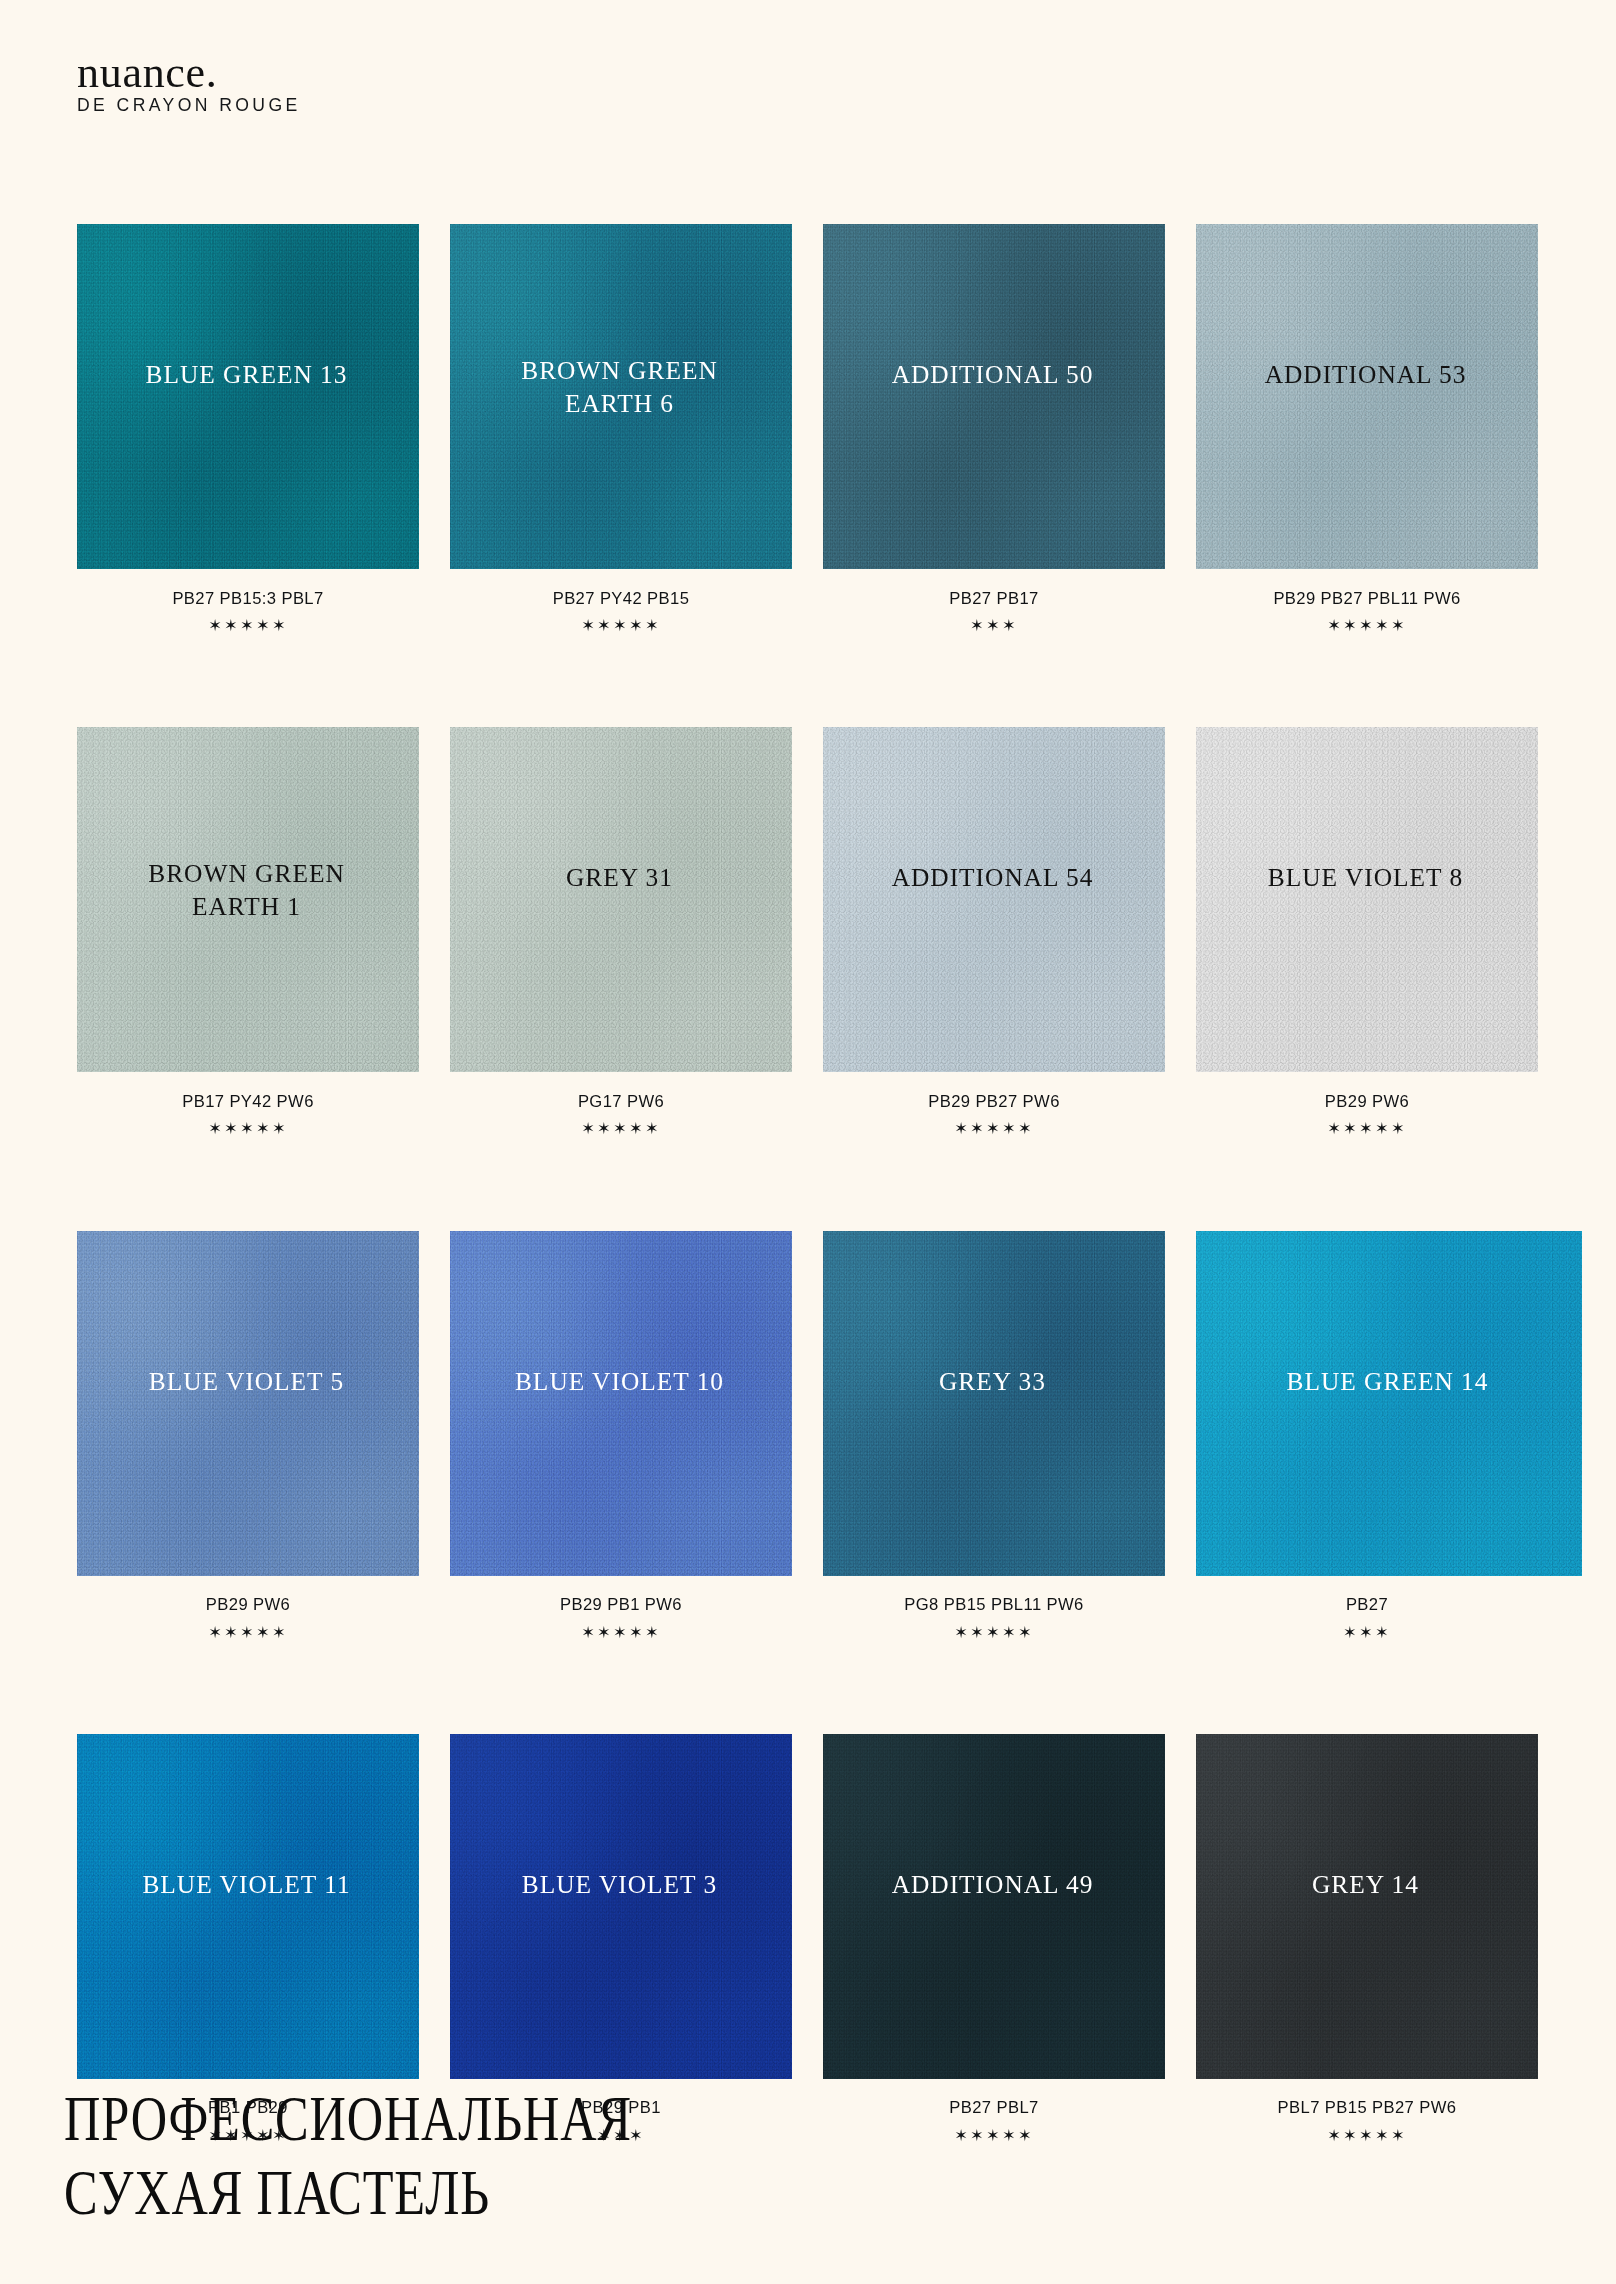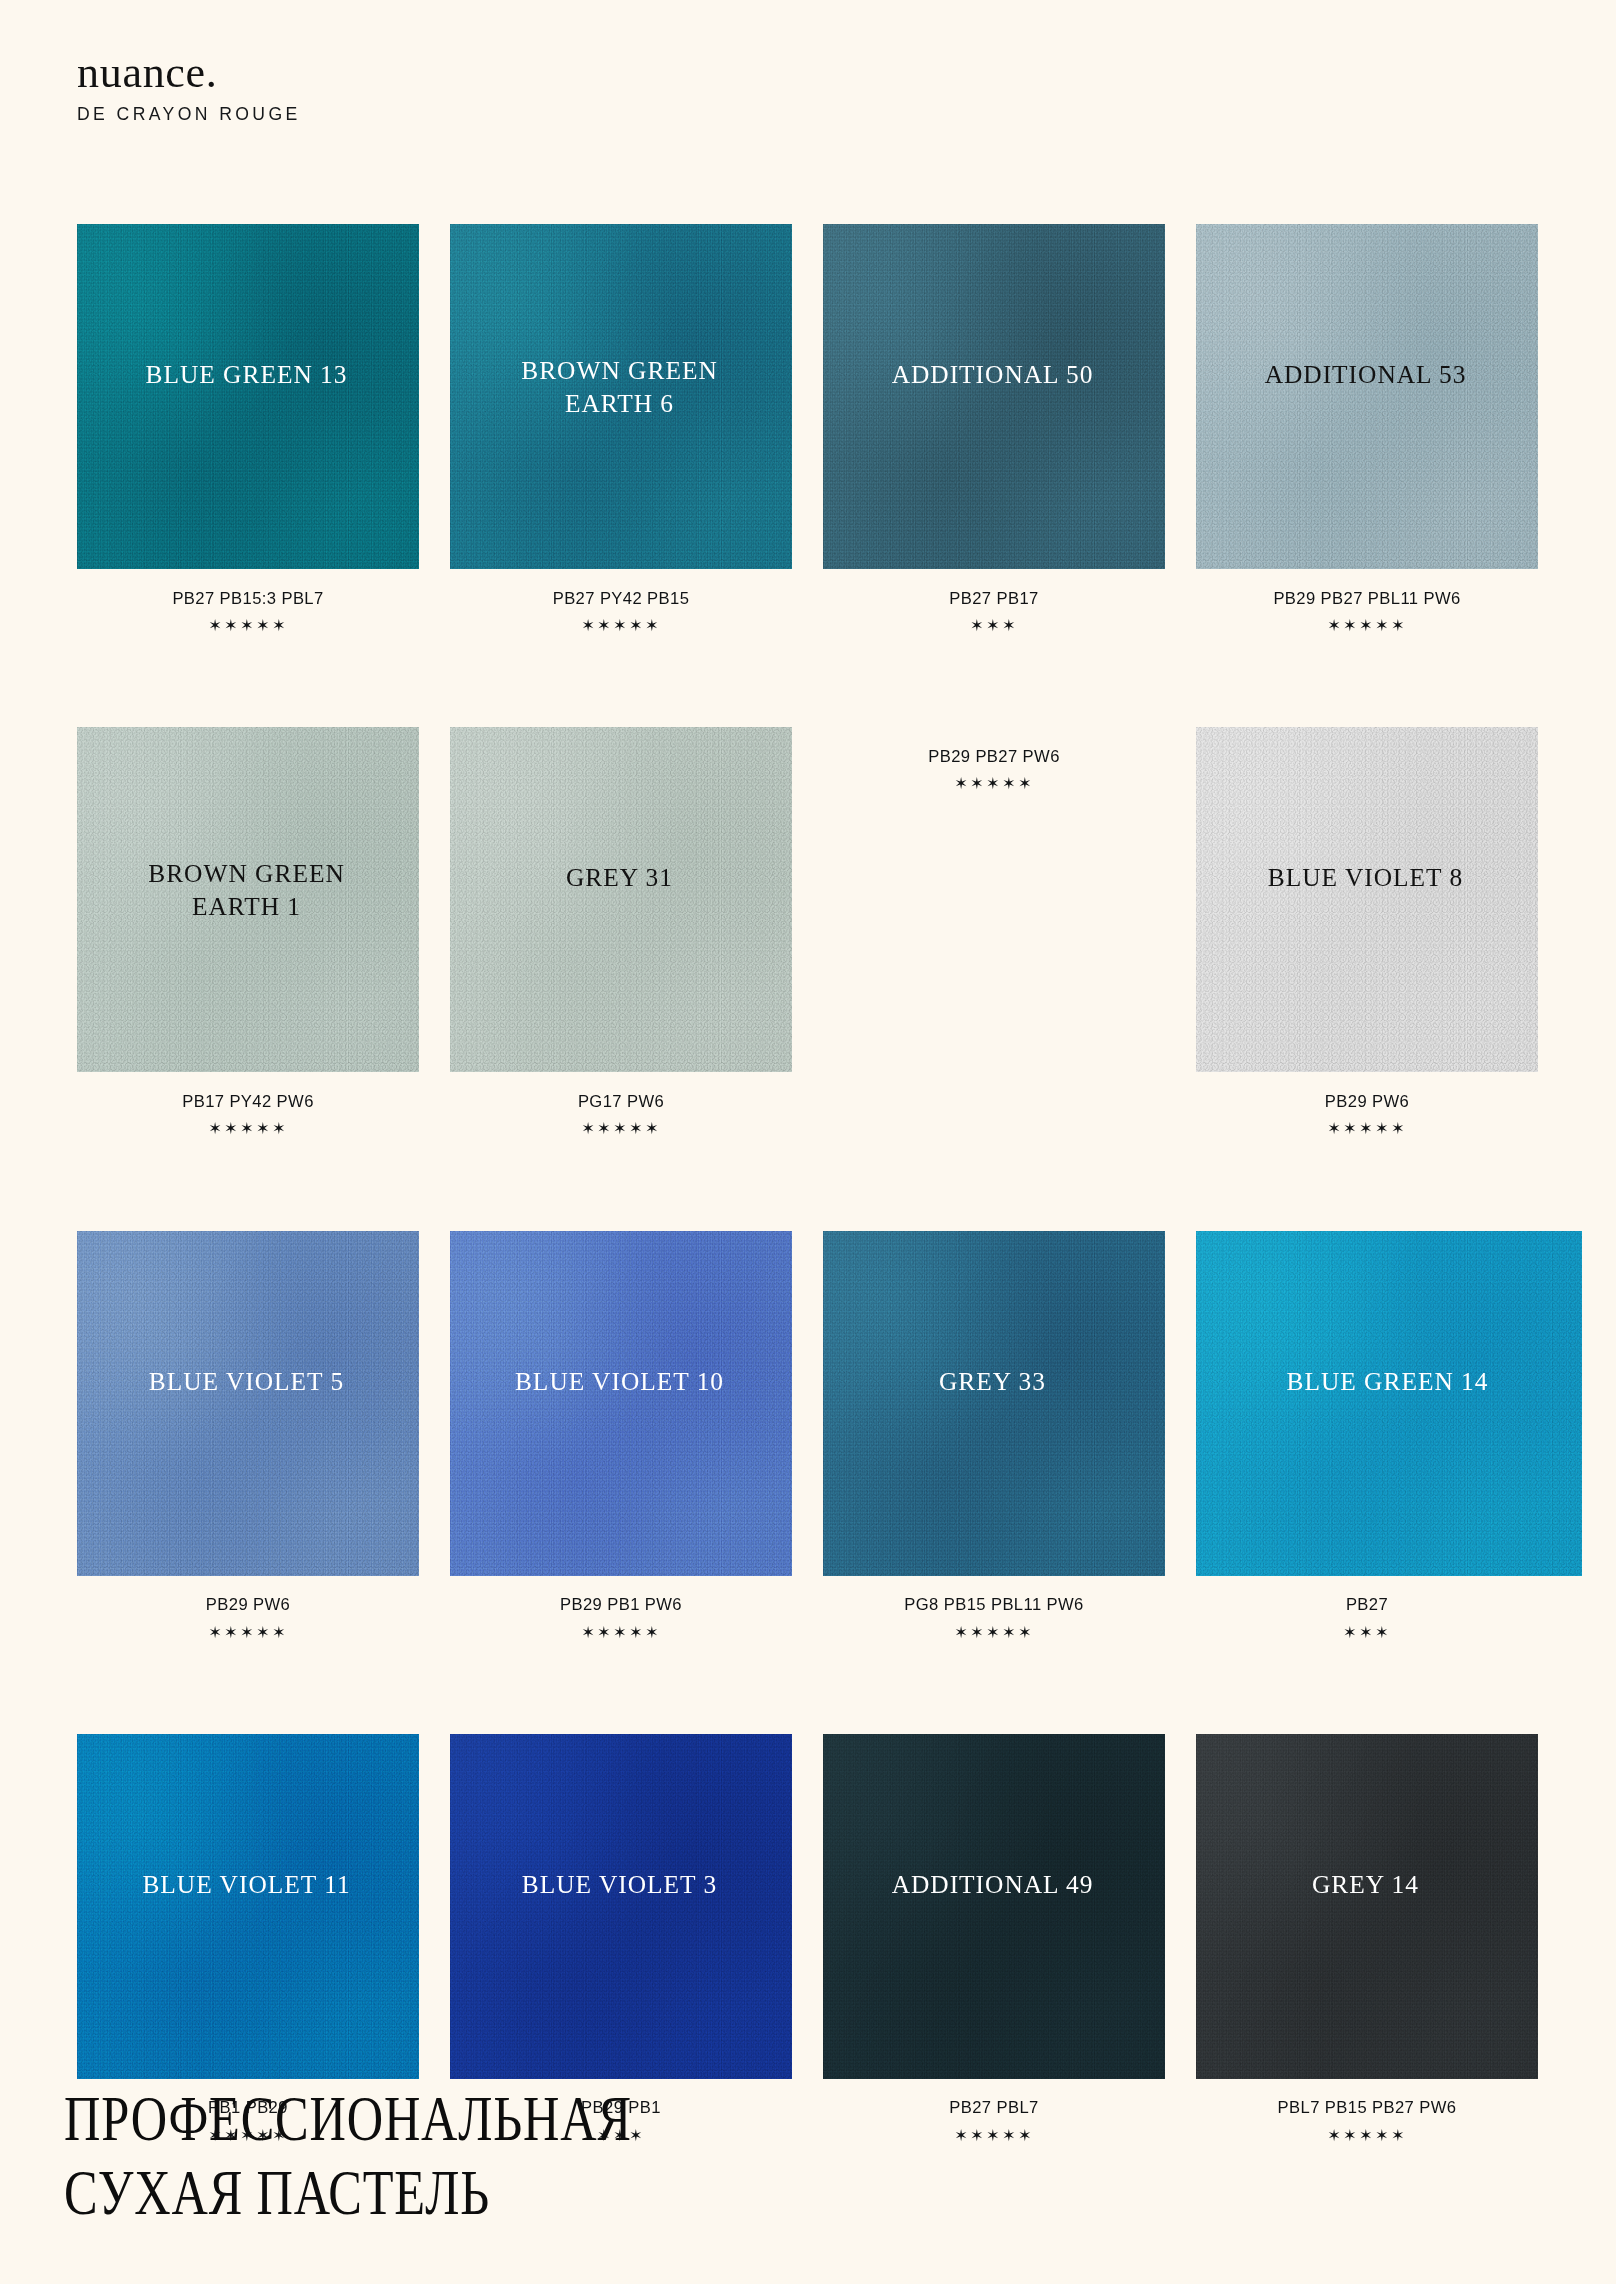--- a/index.html
+++ b/index.html
@@ -15,21 +15,20 @@
   .header { position:absolute; left:77px; top:51px; }
   .brand {
     font-family:"Liberation Serif", serif;
     font-size:44px;
     letter-spacing:0.7px;
     color:#121212;
     line-height:1.0;
     white-space:nowrap;
   }
   .brand-sub {
-    margin-top:9px;
     font-family:"Liberation Sans", sans-serif;
     font-size:17.6px;
     letter-spacing:3.4px;
     color:#16181A;
     white-space:nowrap;
   }
 
   
   .grid {
     position:absolute;
@@ -211,20 +210,26 @@
         <div class="grain2"></div>
         <div class="vign"></div>
         <div class="swatch-title">GREY 31</div>
       </div>
       <div class="meta">
         <div class="pigments">PG17 PW6</div>
         <div class="stars">✶✶✶✶✶</div>
       </div>
     </div>
     <div class="cell t-dark">
+      <div class="swatch" style="background: rgb(199, 212, 220);">
+        <div class="grain"></div>
+        <div class="grain2"></div>
+        <div class="vign"></div>
+        <div class="swatch-title">ADDITIONAL 54</div>
+      </div>
       <div class="meta">
         <div class="pigments">PB29 PB27 PW6</div>
         <div class="stars">✶✶✶✶✶</div>
       </div>
     </div>
     <div class="cell t-dark">
       <div class="swatch" style="background: #e5e5e5;">
         <div class="grain"></div>
         <div class="grain2"></div>
         <div class="vign"></div>

